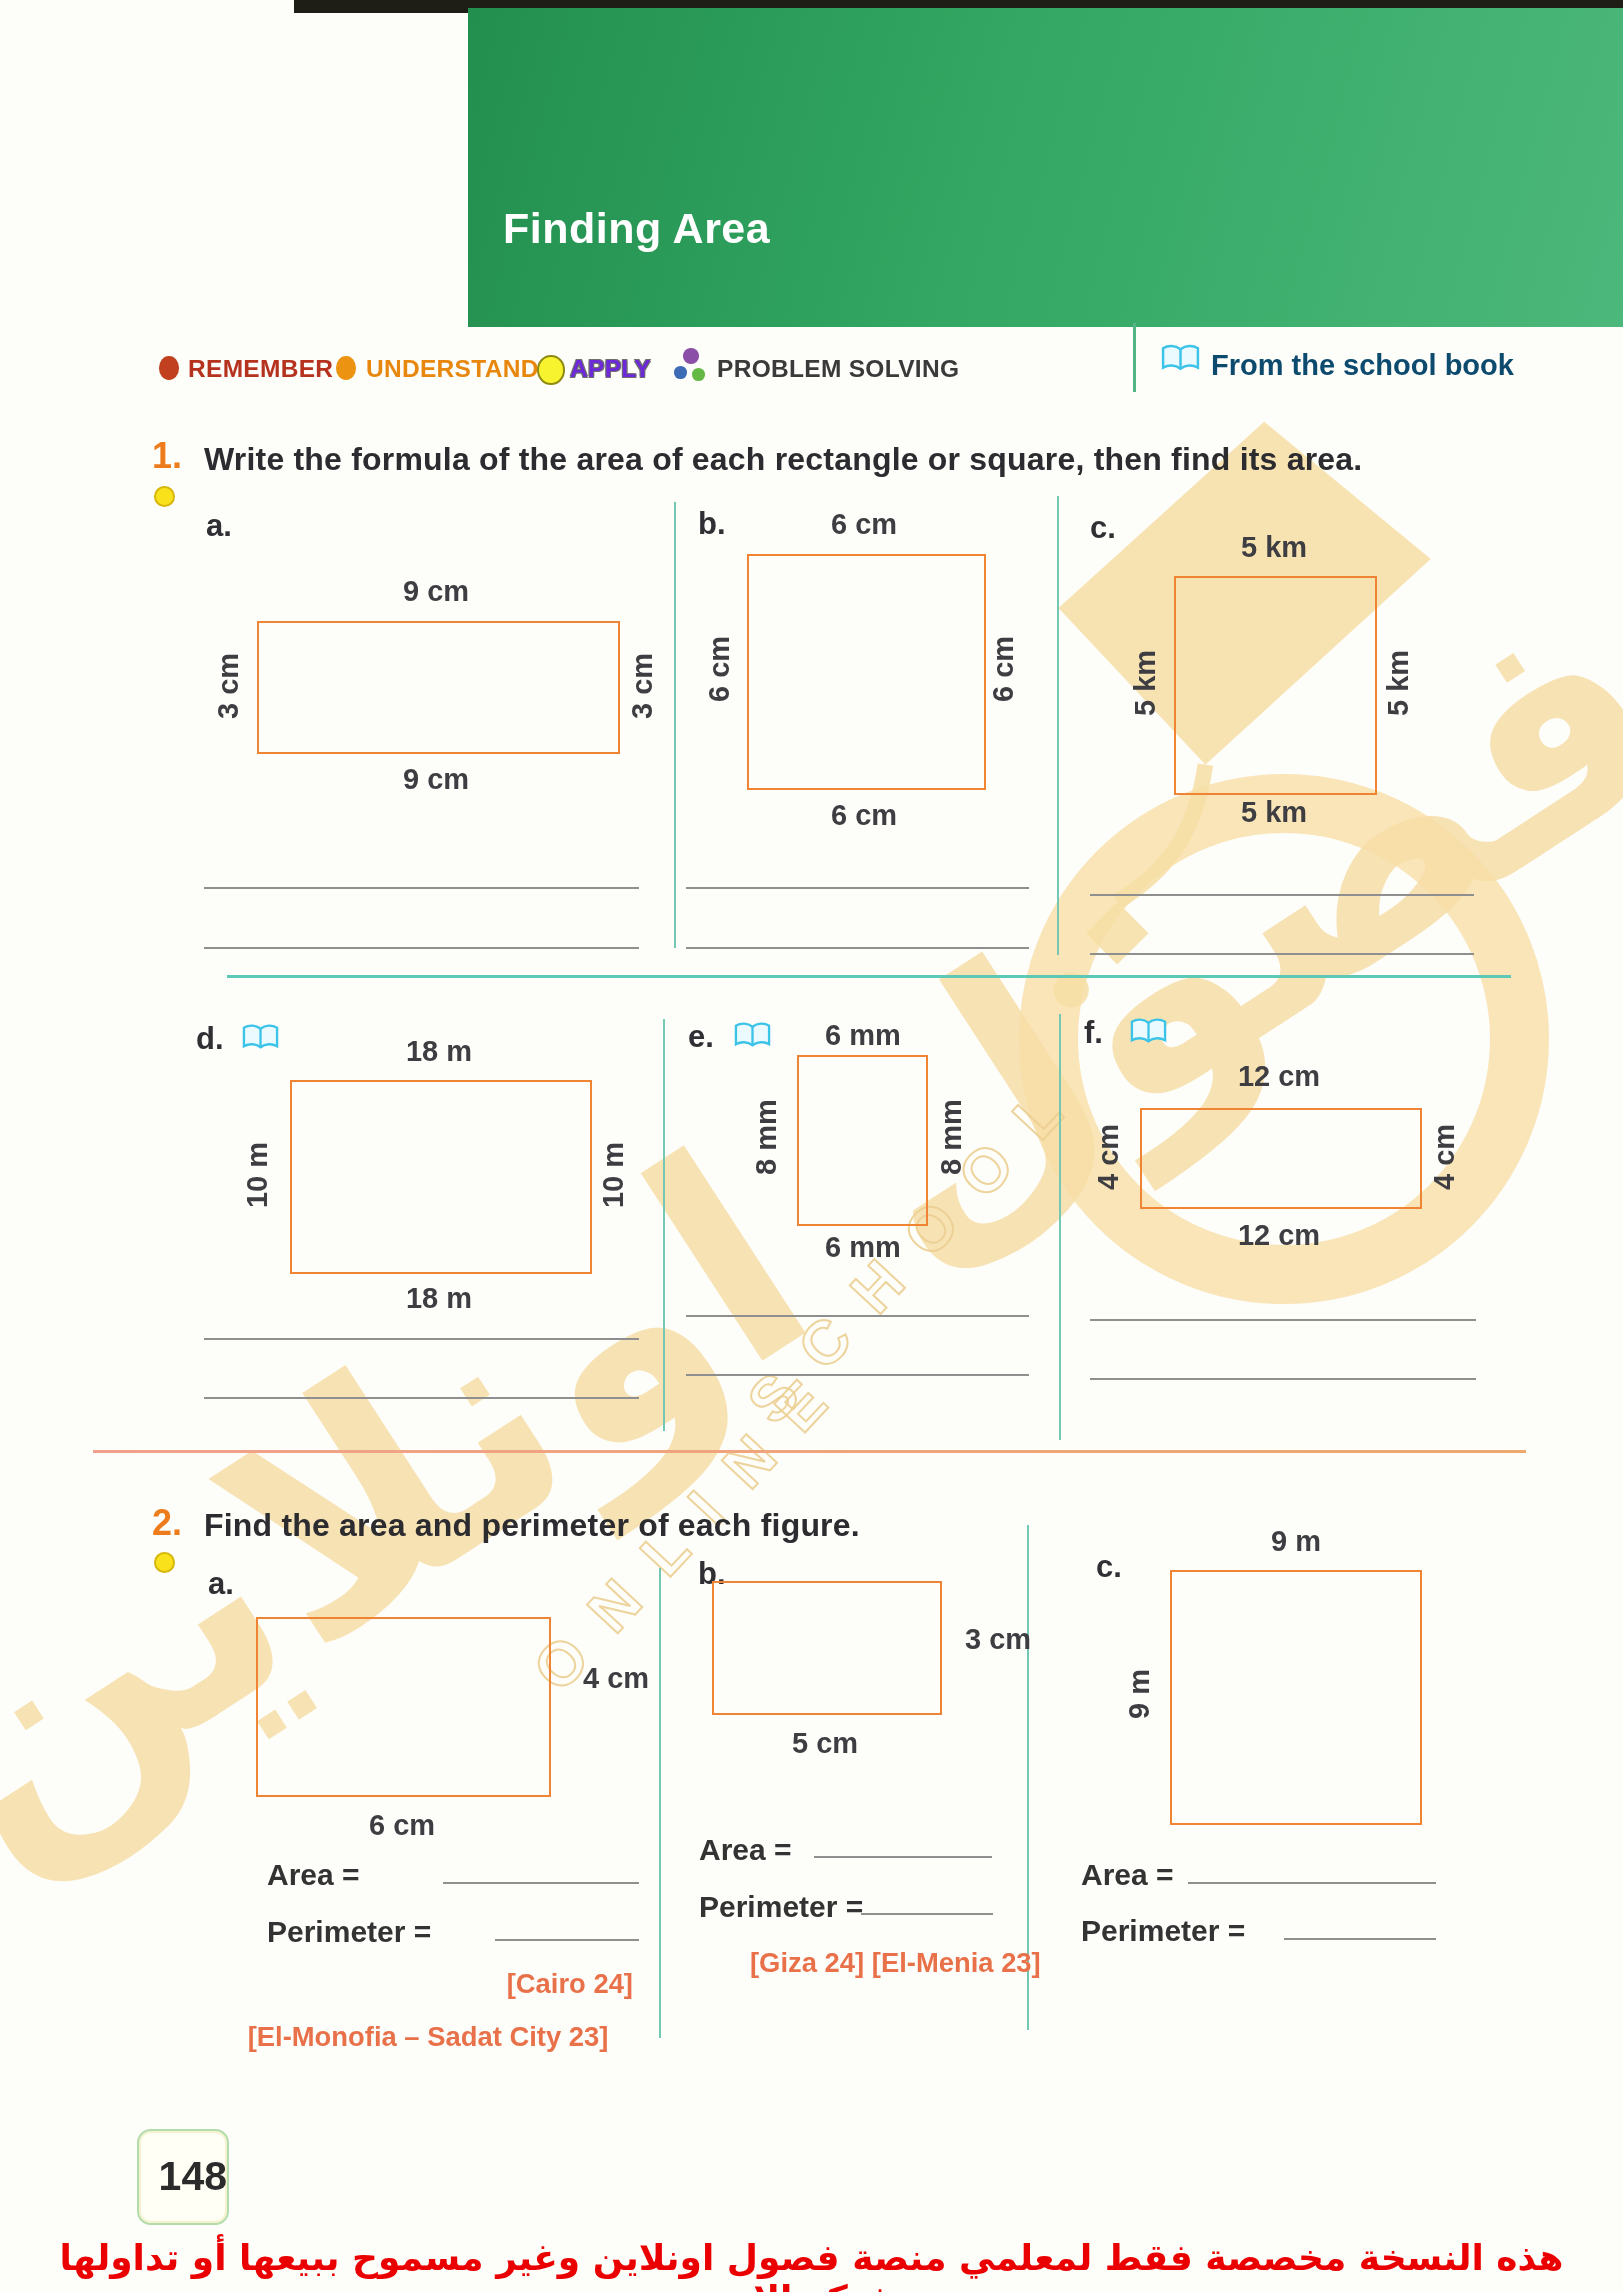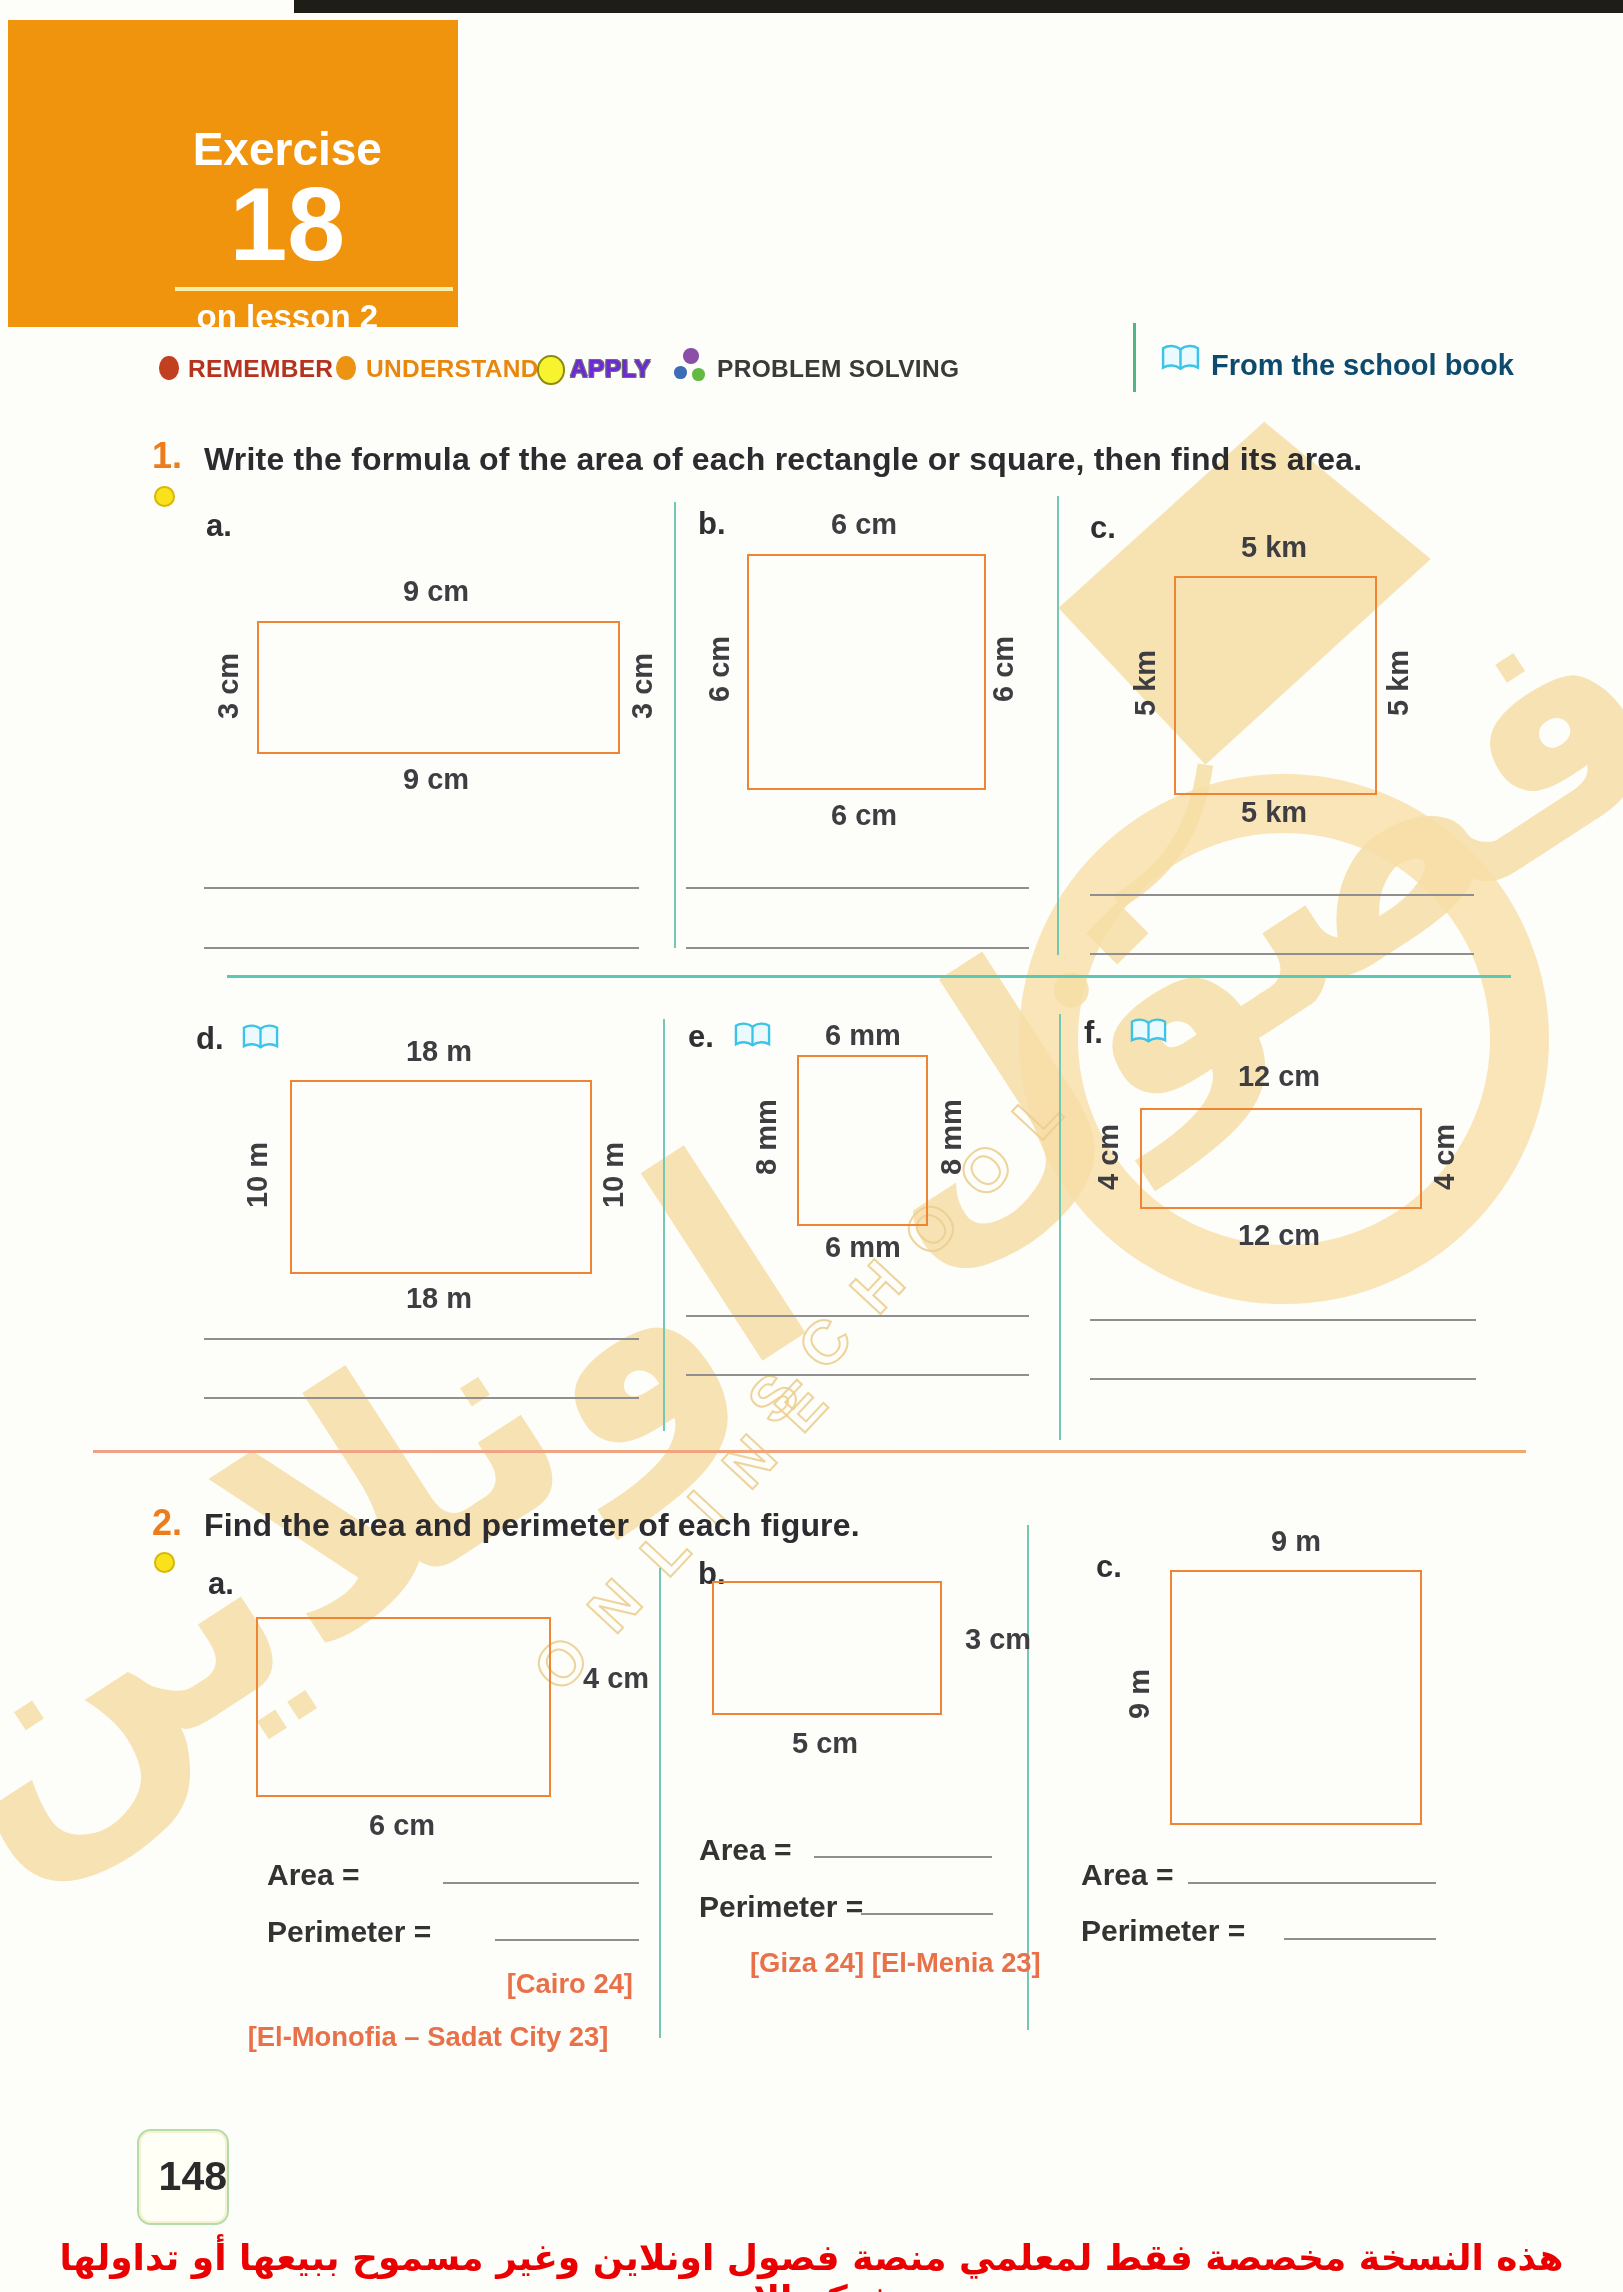--- a/index.html
+++ b/index.html
@@ -73,25 +73,22 @@
     <path d="M240,360 C230,430 200,470 150,500" stroke="#f7dfa6" stroke-width="16" fill="none"></path>
     <polygon points="150,500 182,532 150,564 118,532" fill="#f7dfa6"></polygon>
     <circle cx="103" cy="590" r="18" fill="#f7dfa6"></circle>
   </svg>
   <div class="wm wm-latin" style="left:916px;top:1245px;transform:translate(-50%,-50%) rotate(-47deg);">SCHOOL</div>
   <div class="wm wm-latin" style="left:691px;top:1524px;transform:translate(-50%,-50%) rotate(-47deg);">ONLINE</div>
 
   <div class="content">
 
     <div class="top-strip"></div>
-    <div class="hdr-orange">
-      <div class="ex-label">Exercise</div>
-      <div class="ex-num">18</div>
-      <div class="ex-rule"></div>
-      <div class="ex-lesson">on lesson 2</div>
+    <div class="hdr-green">
+      <div class="hdr-title">Finding Area</div>
     </div>
 
     <div class="dot" style="left:159px;top:356px;width:19.6px;height:23.5px;background:#c04020;"></div>
     <div class="legend-label" style="left:188px;top:355px;color:#b5321f;">REMEMBER</div>
     <div class="dot" style="left:336px;top:356px;width:19.6px;height:23.5px;background:#ec9412;"></div>
     <div class="legend-label" style="left:366px;top:355px;color:#e8870e;">UNDERSTAND</div>
     <div class="apply-ring"></div>
     <div class="legend-label apply-text" style="left:570px;top:355px;">APPLY</div>
     <div class="dot" style="left:683px;top:348px;width:15.7px;height:15.7px;background:#8b4fa8;"></div>
     <div class="dot" style="left:674px;top:366px;width:12.7px;height:12.7px;background:#3d6bb5;"></div>

